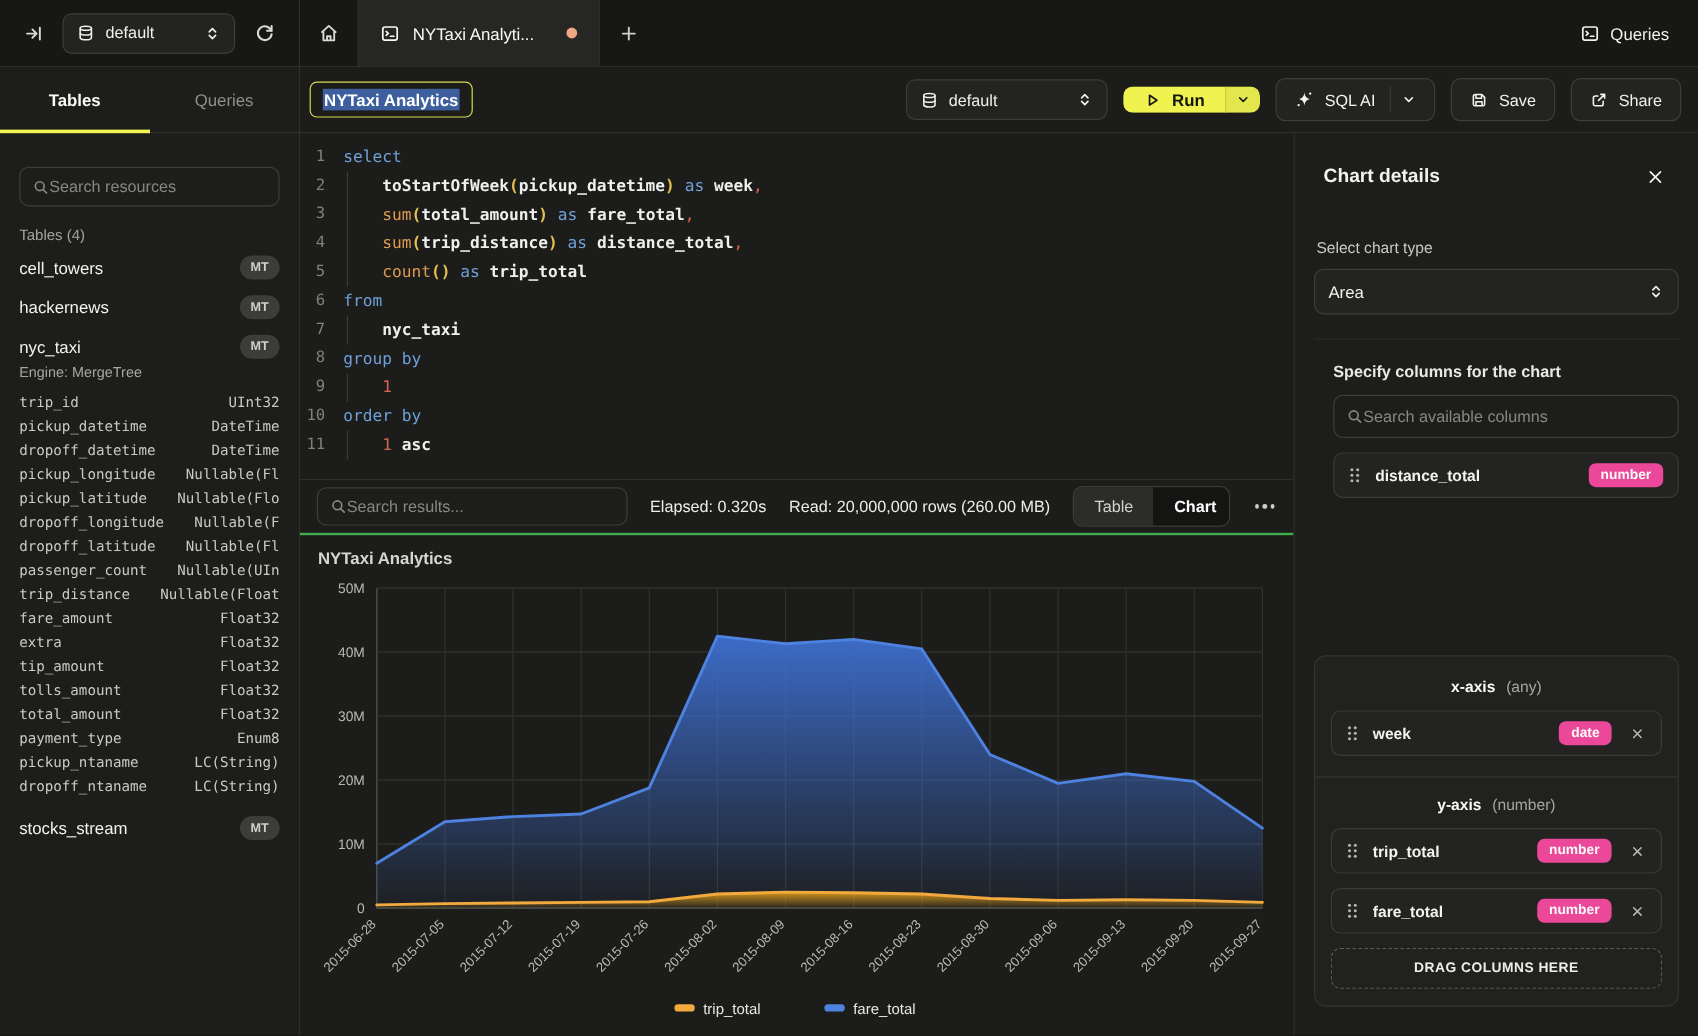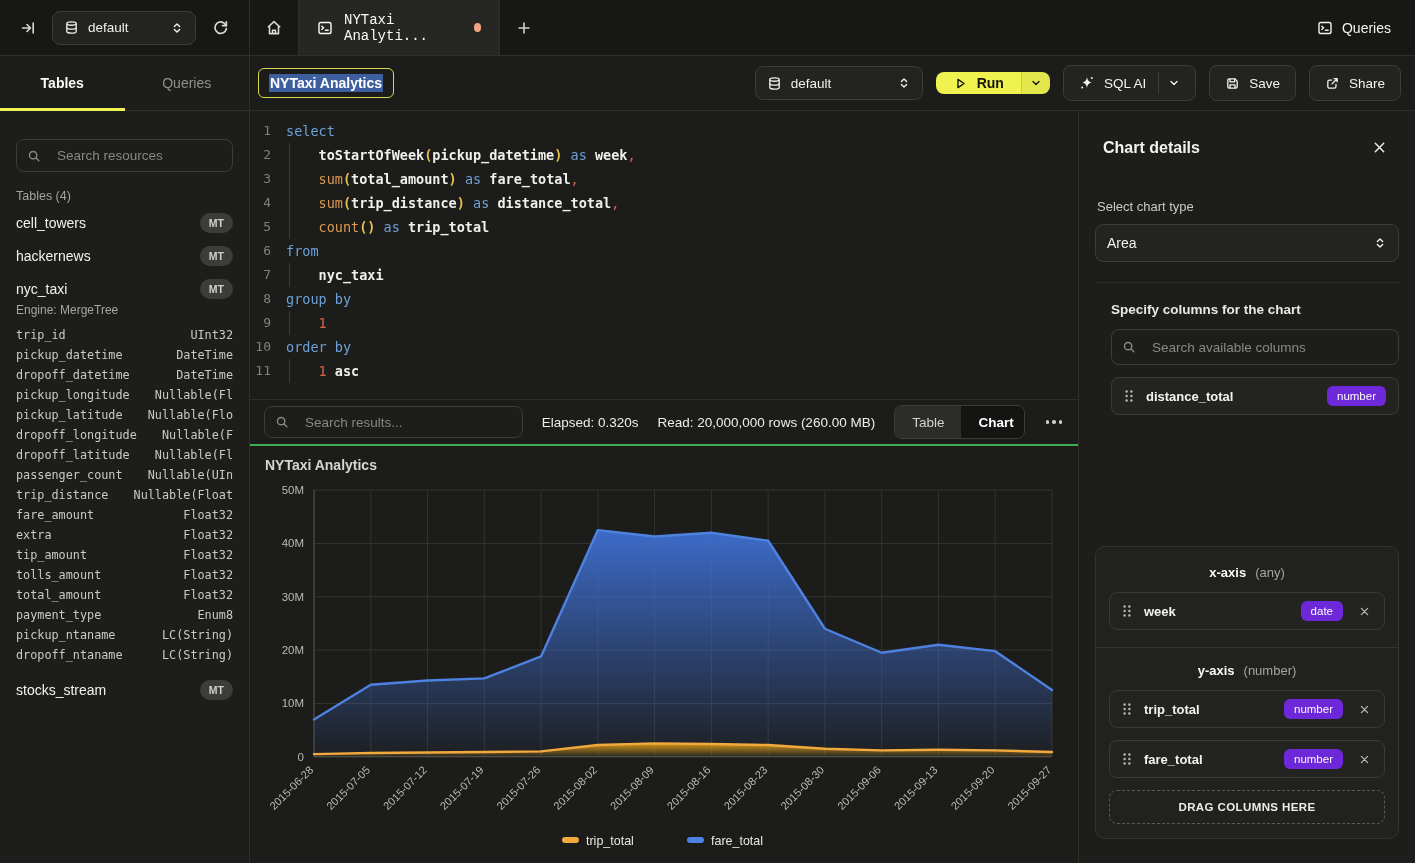--- a/index.html
+++ b/index.html
@@ -15,40 +15,40 @@
 
   .app { width:1415px; height:863px; display:flex; flex-direction:column; }
 
   
   .topbar { height:56px; flex:none; display:flex; align-items:stretch; background:#171715; border-bottom:1px solid #2e2e2b; }
   .topbar-left { width:250px; flex:none; display:flex; align-items:center; gap:10px; padding:0 14px; border-right:1px solid #2e2e2b; }
   .icon-btn { background:none; border:none; color:#d9d9d5; display:flex; align-items:center; justify-content:center; padding:6px; border-radius:6px; }
   .select { height:34px; background:#232321; border:1px solid #3c3c38; border-radius:8px; color:#f0f0ee; display:inline-flex; align-items:center; gap:9px; padding:0 11px; font-size:13.5px; }
   .db-select { flex:1; justify-content:flex-start; }
   .db-select .sp { flex:1; text-align:left; }
-  .topbar-tabs { display:flex; align-items:stretch;font-family:Liberation Mono, monospace; }
+  .topbar-tabs { display:flex; align-items:stretch; }
   .home-btn { width:48px; display:flex; align-items:center; justify-content:center; background:none; border:none; color:#d9d9d5; }
   .top-tab { width:202px; background:#262624; border-left:1px solid #2e2e2b; border-right:1px solid #2e2e2b; display:flex; align-items:center; gap:11px; padding:0 18px; font-size:14px; color:#fafaf8; }
   .top-tab .dot { width:9px; height:9px; border-radius:50%; background:#f0a583; margin-left:auto; }
   .plus-btn { width:48px; background:none; border:none; color:#cfcfcb; display:flex; align-items:center; justify-content:center; }
   .topbar-right { margin-left:auto; display:flex; align-items:center; padding-right:24px; }
   .queries-btn { background:none; border:none; color:#f2f2f0; display:flex; align-items:center; gap:9px; font-size:14px; font-weight:500; }
 
   
   .body-row { flex:1; display:flex; min-height:0; }
 
   
   .sidebar { width:250px; flex:none; background:#1d1d1b; border-right:1px solid #2e2e2b; display:flex; flex-direction:column; }
   .sidebar-tabs { height:55px; flex:none; display:flex; border-bottom:1px solid #2e2e2b; }
   .s-tab { flex:1; background:none; border:none; font-size:14px; color:#8f8f8b; position:relative; }
   .s-tab.active { color:#fafaf8; font-weight:600; }
   .s-tab.active::after { content:""; position:absolute; left:0; right:0; bottom:-1px; height:3px; background:#f1f454; }
   .sidebar-content { flex:1; padding:13px 16px 0; overflow:hidden; }
   .new-table { width:100%; height:33px; background:#f1f454; color:#161610; border:none; border-radius:8px; font-size:13.5px; font-weight:600; display:flex; align-items:center; justify-content:center; gap:8px; }
-  .search-box { margin-top:15px; height:33px; border:1px solid #3c3c38; border-radius:8px; display:flex; align-items:center; gap:16px; padding:0 10px; color:#878783; background:#1d1d1b; }
+  .search-box { margin-top:15px; height:33px; border:1px solid #3c3c38; border-radius:8px; display:flex; align-items:center; gap:0; padding:0 10px; color:#878783; background:#1d1d1b; }
   .search-box input { flex:1; min-width:0; background:none; border:none; outline:none; color:#e6e6e2; font-size:13.5px; }
   .search-box input::placeholder { color:#878783; }
   .section-label { margin:17px 0 3px; color:#a3a39f; font-size:12.5px; }
   .tbl-row { display:flex; justify-content:space-between; align-items:center; padding:7px 0 6px; cursor:pointer; }
   .tbl-name { color:#f2f2f0; font-size:14px; font-weight:500; }
   .mt-badge { background:#3c3c3a; color:#cfcfcb; font-size:10.5px; font-weight:700; padding:4px 9px; border-radius:999px; }
   .engine-label { color:#a6a6a2; font-size:12px; margin:-2px 0 8px; }
   .cols { margin:2px 0 8px; }
   .col-row { display:flex; justify-content:space-between; font-family:"DejaVu Sans Mono", monospace; font-size:11.8px; color:#c9c9c5; line-height:20px; }
 
@@ -108,21 +108,21 @@
   .p-tab.active { color:#fff; font-weight:600; }
   .p-tab.active::after { content:""; position:absolute; left:0; right:0; bottom:-1px; height:3px; background:#f1f454; }
   .panel-body { flex:1; min-height:0; display:flex; flex-direction:column; padding:19px 16px 24px; overflow:hidden; }
   .p-label { font-size:13px; color:#c9c9c5; margin:0 0 10px 2px; }
   .p-select { width:100%; height:38px; justify-content:space-between; font-size:14px; }
   .p-div { height:1px; background:#2c2c29; margin:20px 0 19px; }
   .p-sub { font-size:13.5px; font-weight:600; color:#e8e8e4; margin:0 0 12px 16px; }
   .panel-search { margin:0 0 0 16px; height:36px; width:calc(100% - 16px); }
   .col-item { height:38px; border:1px solid #3a3a36; background:#232321; border-radius:8px; display:flex; align-items:center; gap:12px; padding:0 12px; margin-top:12px; cursor:grab; }
   .col-item .ci-name { flex:1; font-size:13px; font-weight:600; color:#f2f2f0; }
-  .type-badge { background:#6d28d9; border-radius:6px; padding:4px 10px; font-size:11.5px; font-weight:400; color:#fafaf8;text-align:center; }
+  .type-badge { background:#ec4899; border-radius:6px; padding:4px 10px; font-size:11.5px; font-weight:700; color:#fafaf8;text-align:center; }
   .ci-x { background:none; border:none; color:#b9b9b5; display:flex; padding:2px; margin-left:2px; }
   .avail-wrap { margin-left:16px; }
 
   .axes-card { margin-top:auto; border:1px solid #34342f; background:#21211f; border-radius:10px; padding:13px 13px 14px; }
   .axes-head { text-align:center; font-size:13px; font-weight:700; color:#fafaf8; margin:5px 0 2px; }
   .axes-head .hint { color:#a5a5a1; font-weight:400; margin-left:9px; }
   .axes-sep { height:1px; background:#34342f; margin:17px -13px 15px; }
   .drop-zone { margin-top:12px; border:1.5px dashed #5a5a55; border-radius:8px; height:34px; display:flex; align-items:center; justify-content:center; font-size:11.5px; font-weight:700; letter-spacing:.4px; color:#ececе8; color:#ececE8; }
 </style>
 </head>

